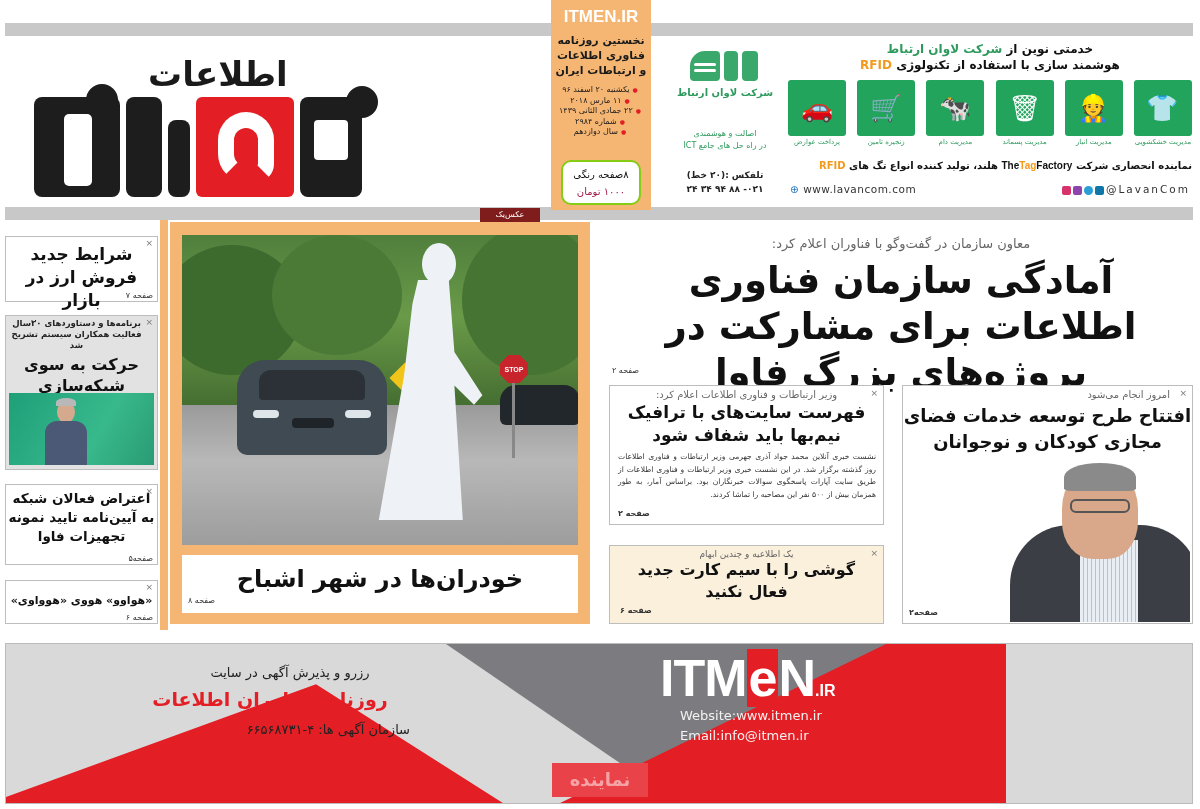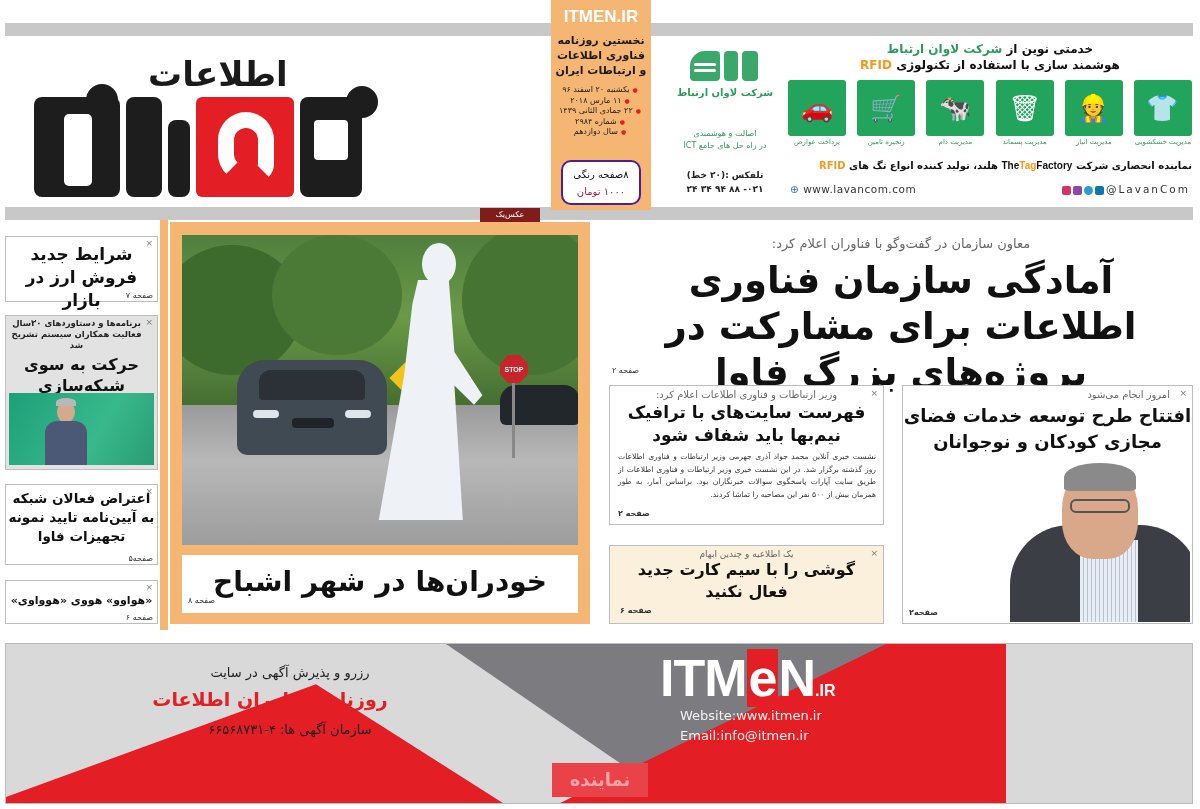--- a/index.html
+++ b/index.html
@@ -20,21 +20,21 @@
   .mast .red { position: absolute; background: #e31e24; border-radius: 6px; }
   .mast .dot { position: absolute; background: #1d1d1d; border-radius: 50%; }
 
   
   .orange-col { left: 551px; top: 0; width: 100px; height: 210px; background: #f6b673; }
   .itmen-top { left: 551px; top: 4px; width: 100px; height: 26px; background: #f6b673; color: #fff; font-family: "Liberation Sans", sans-serif; font-weight: 700; font-size: 17px; text-align: center; direction: ltr; line-height: 26px; }
   .tagline { left: 553px; top: 33px; width: 96px; font-size: 11px; font-weight: 700; line-height: 15px; text-align: center; color: #1a1a1a; }
   .dates { left: 553px; top: 85px; width: 96px; font-size: 8px; line-height: 10.5px; text-align: center; padding-right: 2px; color: #1a1a1a; }
   .dates li { list-style: none; }
   .dates li::before { content: "●"; color: #e31e24; font-size: 6px; margin-left: 3px; }
-  .price { left: 561px; top: 160px; width: 80px; height: 45px; border: 2px solid #4c1d95; border-radius: 10px; background: #fff; text-align: center; font-size: 10px; line-height: 17px; padding-top: 4px; }
+  .price { left: 561px; top: 160px; width: 80px; height: 45px; border: 2px solid #84cc16; border-radius: 10px; background: #fff; text-align: center; font-size: 10px; line-height: 17px; padding-top: 4px; }
   .price .p2 { color: #a01a4a; }
 
   
   .lavan-logo { left: 675px; top: 45px; width: 100px; height: 70px; text-align: center; }
   .lavan-mark { margin: 0 auto; width: 70px; height: 40px; position: relative; }
   .lavan-mark span { position: absolute; background: #3aa86b; border-radius: 4px; }
   .lavan-name { font-size: 10px; color: #2e9a5e; font-weight: 700; margin-top: 2px; }
   .lavan-slogan { left: 675px; top: 128px; width: 100px; font-size: 8px; line-height: 12px; color: #2e9a5e; text-align: center; }
   .lavan-fax { left: 675px; top: 168px; width: 100px; font-size: 9px; line-height: 14px; font-weight: 700; color: #222; text-align: center; }
 
@@ -74,21 +74,21 @@
   .photo .car .grille { position: absolute; left: 55px; top: 58px; width: 42px; height: 10px; background: #1f2428; border-radius: 4px; }
   .photo .car .l1, .photo .car .l2 { position: absolute; top: 50px; width: 26px; height: 8px; background: #dfe6ea; border-radius: 4px; }
   .photo .car .l1 { left: 16px; } .photo .car .l2 { right: 16px; }
   .photo .ghost-head { position: absolute; left: 240px; top: 8px; width: 34px; height: 42px; background: #eef2f6; border-radius: 50%; }
   .photo .ghost-body { position: absolute; left: 180px; top: 45px; width: 140px; height: 240px; background: #eef2f6; clip-path: polygon(40% 0, 62% 0, 66% 30%, 86% 48%, 80% 52%, 66% 44%, 72% 100%, 12% 100%, 30% 40%, 36% 10%); }
   .photo .stop { position: absolute; left: 318px; top: 120px; width: 28px; height: 28px; background: #c8242b; clip-path: polygon(30% 0,70% 0,100% 30%,100% 70%,70% 100%,30% 100%,0 70%,0 30%); color: #fff; font-size: 7px; font-weight: 700; display: flex; align-items: center; justify-content: center; font-family: "Liberation Sans", sans-serif; }
   .photo .pole { position: absolute; left: 330px; top: 148px; width: 3px; height: 75px; background: #888; }
   .photo .car2 { position: absolute; left: 318px; top: 150px; width: 80px; height: 40px; background: #22272b; border-radius: 16px 16px 6px 6px; }
   .photo .sign { position: absolute; left: 212px; top: 132px; width: 22px; height: 22px; background: #f0c419; transform: rotate(45deg); }
   .caption { left: 182px; top: 555px; width: 396px; height: 58px; background: #fff; }
-  .caption .ct { position: absolute; left: 0; top: 10px; width: 100%; text-align: center; font-size: 28px; font-weight: 900; color: #111; }
+  .caption .ct { position: absolute; left: 0; top: 10px; width: 100%; text-align: center; font-size: 24px; font-weight: 900; color: #111; }
   .caption .pg { position: absolute; left: 6px; bottom: 8px; font-size: 8px; color: #333; }
 
   
   .kicker { left: 610px; top: 236px; width: 582px; text-align: center; font-size: 13px; color: #666; }
   .head { left: 610px; top: 258px; width: 582px; text-align: center; font-size: 37px; line-height: 46px; font-weight: 900; color: #111; letter-spacing: -0.5px; }
   .head-pg { left: 612px; top: 366px; font-size: 8px; color: #333; }
 
   
   .mbox { position: absolute; border: 1px solid #bdbdbd; background: #fff; }
   .mbox .x { position: absolute; right: 5px; top: 2px; font-size: 9px; color: #777; }
@@ -105,21 +105,21 @@
   .portrait .hair { position: absolute; left: 64px; top: 8px; width: 72px; height: 28px; background: #8a8a8a; border-radius: 50% 50% 10% 10%; }
   .portrait .glass { position: absolute; left: 70px; top: 44px; width: 60px; height: 14px; border: 2px solid #555; border-radius: 6px; }
 
   
   .adbox { left: 5px; top: 643px; width: 1188px; height: 161px; background: #d9d9d9; overflow: hidden; border: 1px solid #bbb; }
   .adbox .gray { position: absolute; left: 440px; top: 0; width: 560px; height: 161px; background: #7c7c80; clip-path: polygon(0 0, 100% 0, 58% 100%, 42% 100%); }
   .adbox .red1 { position: absolute; left: 0; top: 0; width: 1000px; height: 161px; background: #e31e24; clip-path: polygon(0 95%, 0 100%, 100% 100%, 100% 0, 88% 0, 55% 100%, 50% 100%, 31% 25%, 0 95%); }
   .adbox .red2 { position: absolute; left: 0; top: 0; width: 200px; height: 161px; background: #e31e24; clip-path: polygon(0 100%, 100% 100%, 100% 83%); }
   .ad-t1 { left: 160px; top: 665px; width: 260px; font-size: 13px; text-align: center; color: #222; }
   .ad-t2 { left: 120px; top: 688px; width: 300px; font-size: 19px; font-weight: 900; text-align: center; color: #e31e24; }
-  .ad-t3 { left: 170px; top: 722px; width: 240px; font-size: 13px; text-align: center; color: #222; }
+  .ad-t3 { left: 170px; top: 722px; width: 240px; font-size: 13px; text-align: right; color: #222; }
   .itmen-big { left: 660px; top: 648px; width: 200px; height: 60px; direction: ltr; font-family: "Liberation Sans", sans-serif; font-weight: 900; font-size: 52px; color: #fff; letter-spacing: -1px; line-height: 60px; }
   .itmen-big .e { background: #e31e24; padding: 0 2px; }
   .itmen-big .ir { font-size: 16px; letter-spacing: 0; }
   .ad-web2 { left: 680px; top: 706px; width: 200px; direction: ltr; text-align: left; font-family: "DejaVu Sans", sans-serif; font-size: 13px; line-height: 20px; color: #f2f2f2; }
   .jar { left: 552px; top: 763px; width: 96px; height: 34px; background: #e94249; color: #f6a3a6; font-size: 18px; font-weight: 900; text-align: center; line-height: 34px; letter-spacing: 6px; }
 </style>
 </head>
 <body>
 
 <div class="abs topbar"></div>

